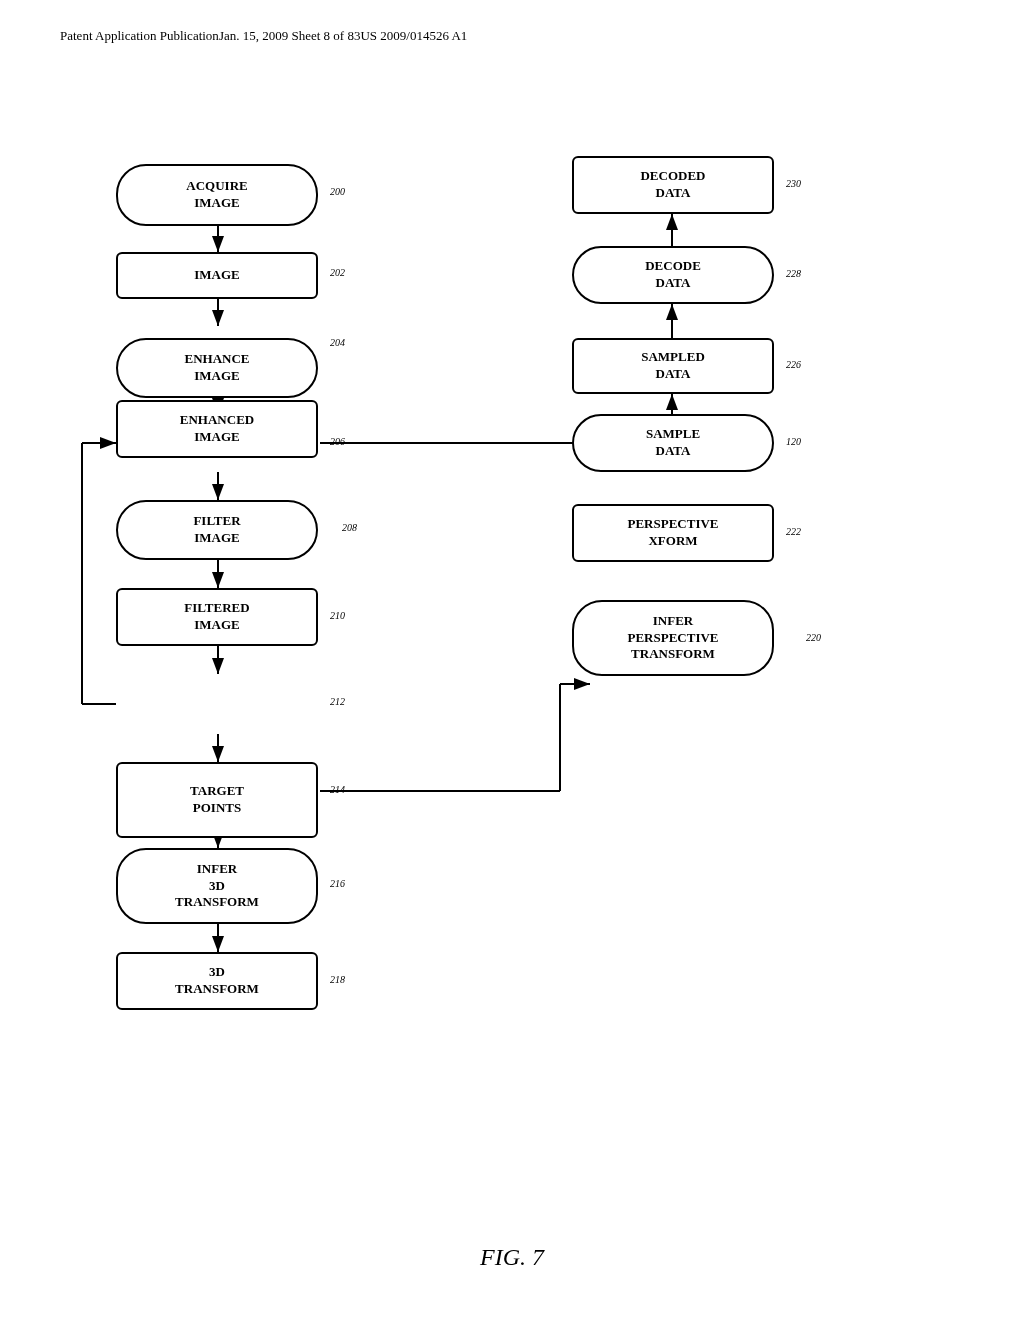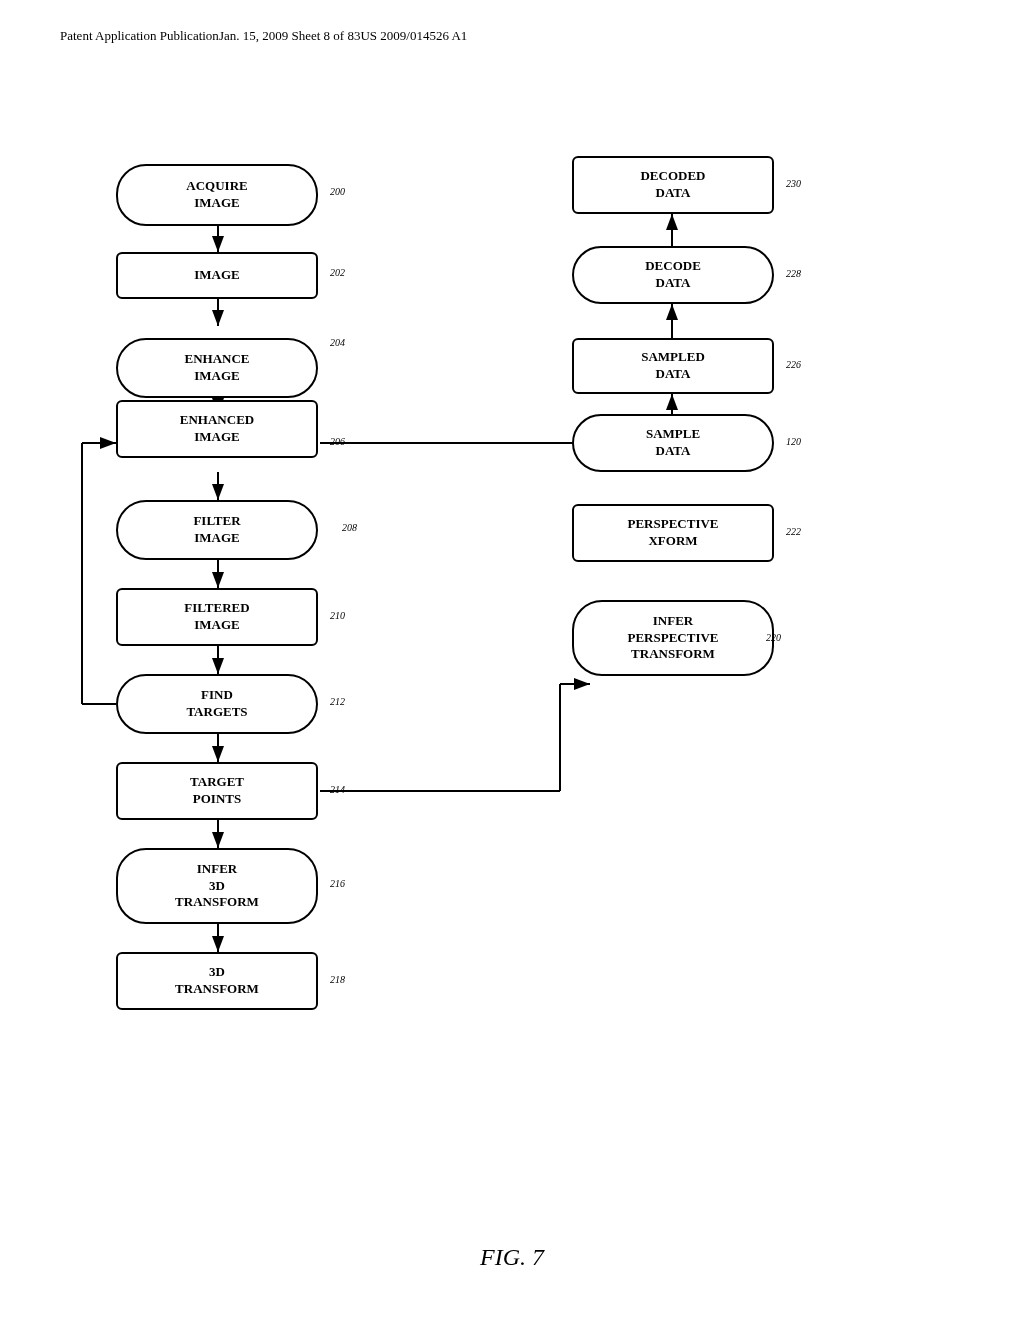--- a/index.html
+++ b/index.html
@@ -156,26 +156,23 @@
   <div class="node node-rounded" style="left:116px; top:416px; width:202px; height:60px;align-items:center;">
     <span>FILTER<br>IMAGE</span>
   </div>
   <span class="node-label" style="left:330px; top:438px;margin-left:12px;">208</span>
 
   <div class="node node-rect" style="left:116px; top:504px; width:202px; height:58px;">
     <span>FILTERED<br>IMAGE</span>
   </div>
   <span class="node-label" style="left:330px; top:526px;">210</span>
 
-  <div class="node node-rounded" style="left:116px; top:590px; width:202px; height:60px;">
-    <span>FIND<br>TARGETS</span>
-  </div>
   <span class="node-label" style="left:330px; top:612px;">212</span>
 
-  <div class="node node-rect" style="left:116px; top:678px; width:202px; height:58px;">
+  <div class="node node-rect" style="left:116px; top:678px; width:202px; height:76px;">
     <span>TARGET<br>POINTS</span>
   </div>
   <span class="node-label" style="left:330px; top:700px;">214</span>
 
   <div class="node node-rounded" style="left:116px; top:764px; width:202px; height:76px;">
     <span>INFER<br>3D<br>TRANSFORM</span>
   </div>
   <span class="node-label" style="left:330px; top:794px;">216</span>
 
   <div class="node node-rect" style="left:116px; top:868px; width:202px; height:58px;">
@@ -204,17 +201,17 @@
   <span class="node-label" style="left:786px; top:352px;">120</span>
 
   <div class="node node-rect" style="left:572px; top:420px; width:202px; height:58px;">
     <span>PERSPECTIVE<br>XFORM</span>
   </div>
   <span class="node-label" style="left:786px; top:442px;">222</span>
 
   <div class="node node-rounded" style="left:572px; top:516px; width:202px; height:76px;">
     <span>INFER<br>PERSPECTIVE<br>TRANSFORM</span>
   </div>
-  <span class="node-label" style="left:766px; top:548px;font-style:italic;">220</span>
+  <span class="node-label" style="left:806px; top:548px;font-style:italic;">220</span>
 
 </div>
 
 <div class="fig-caption">FIG. 7</div>
 
 </body></html>

